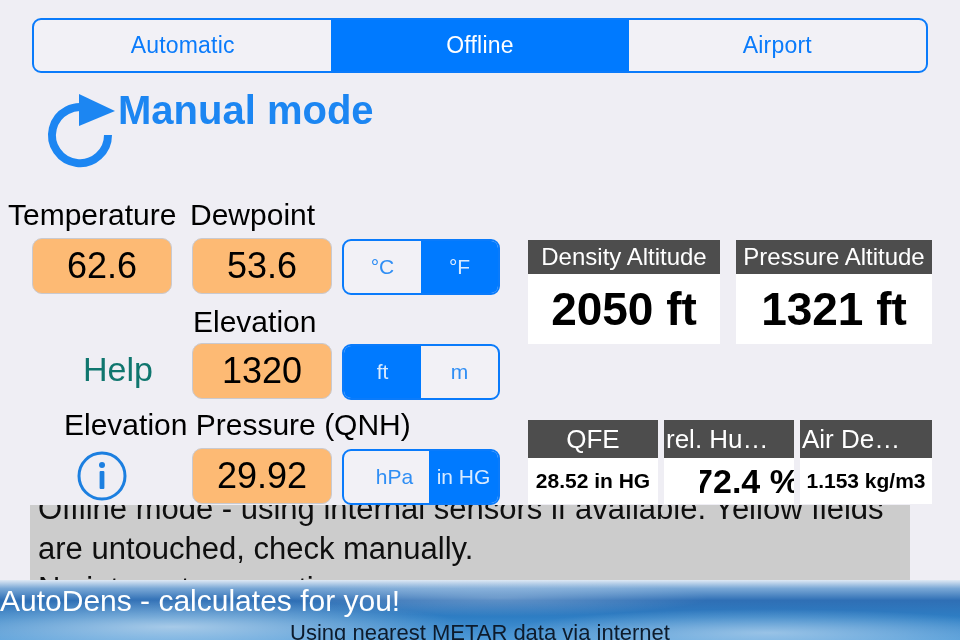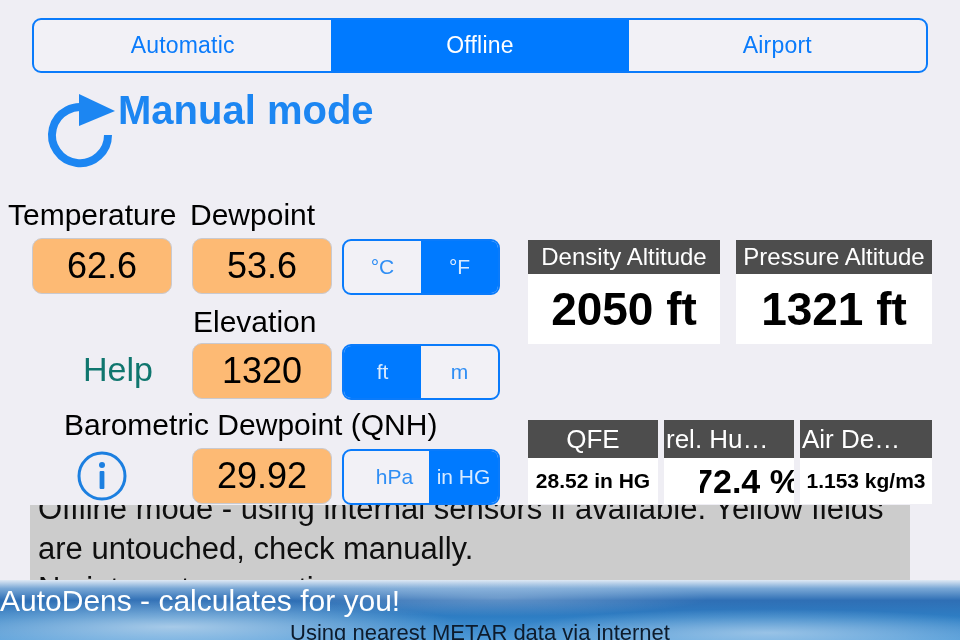--- a/index.html
+++ b/index.html
@@ -148,21 +148,21 @@
         <path d="M54 17 A28 28 0 1 0 72 43" fill="none" stroke="#1c86f2" stroke-width="8" stroke-linecap="butt"></path>
         <polygon points="43,2 79,19 43,34" fill="#1c86f2"></polygon>
       </svg>
     </span>
     <div class="mm-title">Manual mode</div>
   </div>
 
   <div class="lbl lbl-temp">Temperature</div>
   <div class="lbl lbl-dew">Dewpoint</div>
   <div class="lbl lbl-elev">Elevation</div>
-  <div class="lbl lbl-qnh">Barometric Dewpoint (QNH)</div>
+  <div class="lbl lbl-qnh">Elevation Pressure (QNH)</div>
 
   <div class="field f-temp">62.6</div>
   <div class="field f-dew">53.6</div>
   <div class="field f-elev">1320</div>
   <div class="field f-qnh">29.92</div>
 
   <div class="toggle t-temp">
     <div>°C</div>
     <div class="on">°F</div>
   </div>

